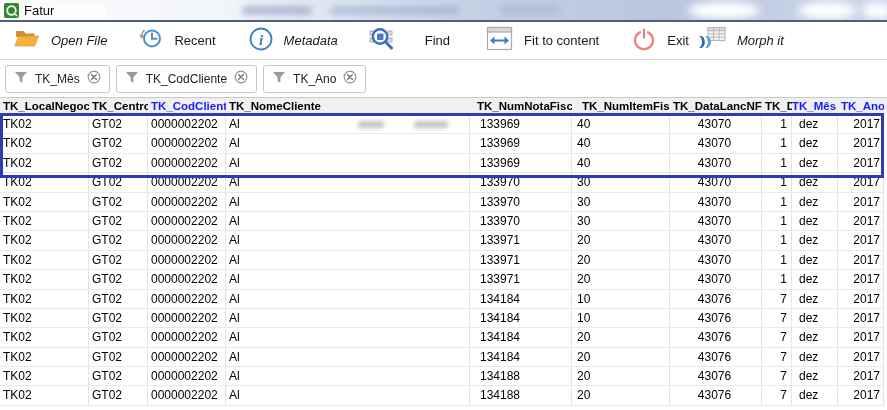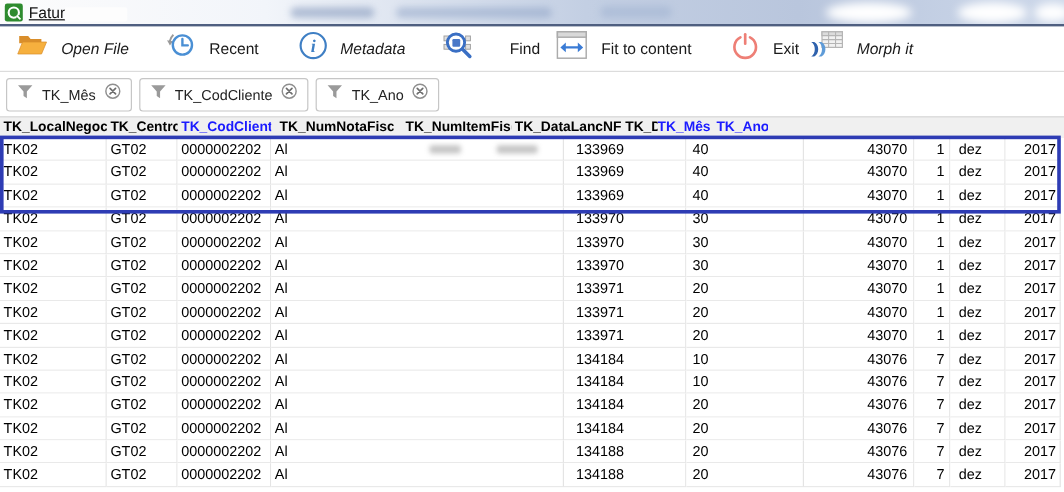--- a/index.html
+++ b/index.html
@@ -5,59 +5,59 @@
   * { margin:0; padding:0; box-sizing:border-box; }
   html,body { width:887px; height:410px; overflow:hidden; background:#fff;
               font-family:"Liberation Sans", sans-serif; }
 
   
   .titlebar { position:relative; height:22px; display:flex; align-items:center;
     background:linear-gradient(to right,#fcfcfc 0%,#f2f5fa 25%,#c3cfe3 55%,#b9c6dd 75%,#cdd8ea 100%);
     border-bottom:2px solid #4f5f80; overflow:hidden; }
   .app-icon { width:15px; height:15px; margin:0 5px 0 4px; background:#2e8b2e;
     border-radius:2px; display:flex; align-items:center; justify-content:center; flex:0 0 auto; }
-  .titletext { font-size:13px; color:#111; white-space:nowrap; display:flex; align-items:flex-end;text-decoration:underline; }
+  .titletext { font-size:13px; color:#111; white-space:nowrap; display:flex; align-items:flex-end; }
   .redact-gap { display:inline-block; width:52px; height:12px; background:#fdfdfd; border-radius:2px; }
   .tb-smudge { position:absolute; border-radius:5px; filter:blur(3px); }
   .sm1 { left:242px; top:6px; width:70px; height:9px; background:#7e93b8; opacity:.55; }
   .sm2 { left:330px; top:6px; width:130px; height:9px; background:#8ba0c4; opacity:.5; }
   .sm3 { left:500px; top:5px; width:60px; height:10px; background:#9eb1d0; opacity:.5; }
   .blob { position:absolute; background:#fff; filter:blur(4px); border-radius:50%; }
   .b1 { left:688px; top:2px; width:72px; height:17px; }
   .b2 { left:798px; top:2px; width:58px; height:17px; }
   .b3 { left:862px; top:3px; width:30px; height:15px; }
 
   
   .toolbar { height:38px; background:#fff; display:flex; align-items:center;
     border-bottom:1px solid #dcdcdc; padding-left:10px; }
   .tool-item { display:flex; align-items:center; gap:10px; cursor:default; height:32px;
     padding:0 4px; }
   .tool-item span.lbl { font-size:13px; color:#1a1a1a; white-space:nowrap; }
-  .tool-item svg { flex:0 0 auto; } .mr22{margin-right:22px;font-style:italic;} .mr20{margin-right:5px;gap:28px;} .mr24{margin-right:24px;}
+  .tool-item svg { flex:0 0 auto; } .mr22{margin-right:22px;font-style:italic;} .mr20{margin-right:28px;gap:28px;} .mr24{margin-right:24px;}
 
   
   .chips { height:38px; background:#fff; display:flex; align-items:center;
     padding-left:5px; border-bottom:1px solid #c9c9c9; }
   .chip { display:flex; align-items:center; gap:7px; height:28px; padding:0 8px 0 8px;
     border:1px solid #c6c6c6; border-radius:3px; background:#fff; margin-right:6px; }
   .chip .clabel { font-size:12px; color:#222; white-space:nowrap; }
 
   
   .grid { position:relative; width:887px; }
   .grid-header { display:flex; height:17px; background:#f0f0f0; }
   .hcell { font-size:11.5px; font-weight:bold; color:#000; line-height:17px;
     padding-left:3px; overflow:hidden; white-space:nowrap; }
   .hcell.filtered { color:#1a1aff; }
   .grid-body .trow { display:flex; height:19.4px; }
   .tcell { font-size:12px; color:#000; line-height:18.5px; padding-left:3px;
     border-right:1px solid #e4e4e4; border-bottom:1px solid #e9e9e9;
     overflow:hidden; white-space:nowrap; position:relative; background:#fff; }
   .col1{width:89px;} .col2{width:59px;} .col3{width:78px;} .col4{width:244px;}
   .col5{width:102px;padding-left:10px;} .col6{width:98px;padding-left:5px;}
-  .col7{width:92px;text-align:right;padding-right:5px;}
+  .col7{width:92px;text-align:center;padding-right:5px;}
   .col8{width:30px;text-align:right;padding-right:4px;}
   .col9{width:46px;padding-left:7px;}
   .col10{width:46px;text-align:right;padding-right:3px;}
   .grid-header .col5{padding-left:7px;} .grid-header .col6{padding-left:10px;}
   .grid-header .col7{padding-right:4px;} .grid-header .col9{text-align:right;padding-right:2px;padding-left:0;}
   .grid-header .col10{padding-right:2px;}
   .smudge { position:absolute; top:6px; height:7px; background:#8c8c8c;
     filter:blur(2px); opacity:.5; border-radius:2px; }
   .smA { left:132px; width:26px; } .smB { left:188px; width:34px; }
   .selection { position:absolute; left:0; top:15px; width:884px; height:65px;
@@ -215,20 +215,21 @@
       </svg>
     </span>
   </div>
 </div>
 
 <div class="grid">
   <div class="grid-header">
       <div class="hcell col1">TK_LocalNegocio</div>
       <div class="hcell col2">TK_Centro</div>
       <div class="hcell col3 filtered">TK_CodCliente</div>
+      <div class="hcell col4">TK_NomeCliente</div>
       <div class="hcell col5">TK_NumNotaFiscal</div>
       <div class="hcell col6">TK_NumItemFiscal</div>
       <div class="hcell col7">TK_DataLancNF</div>
       <div class="hcell col8">TK_Dia</div>
       <div class="hcell col9 filtered">TK_Mês</div>
       <div class="hcell col10 filtered">TK_Ano</div>
     </div>
   <div class="grid-body">
       <div class="trow">
         <div class="tcell col1">TK02</div>

